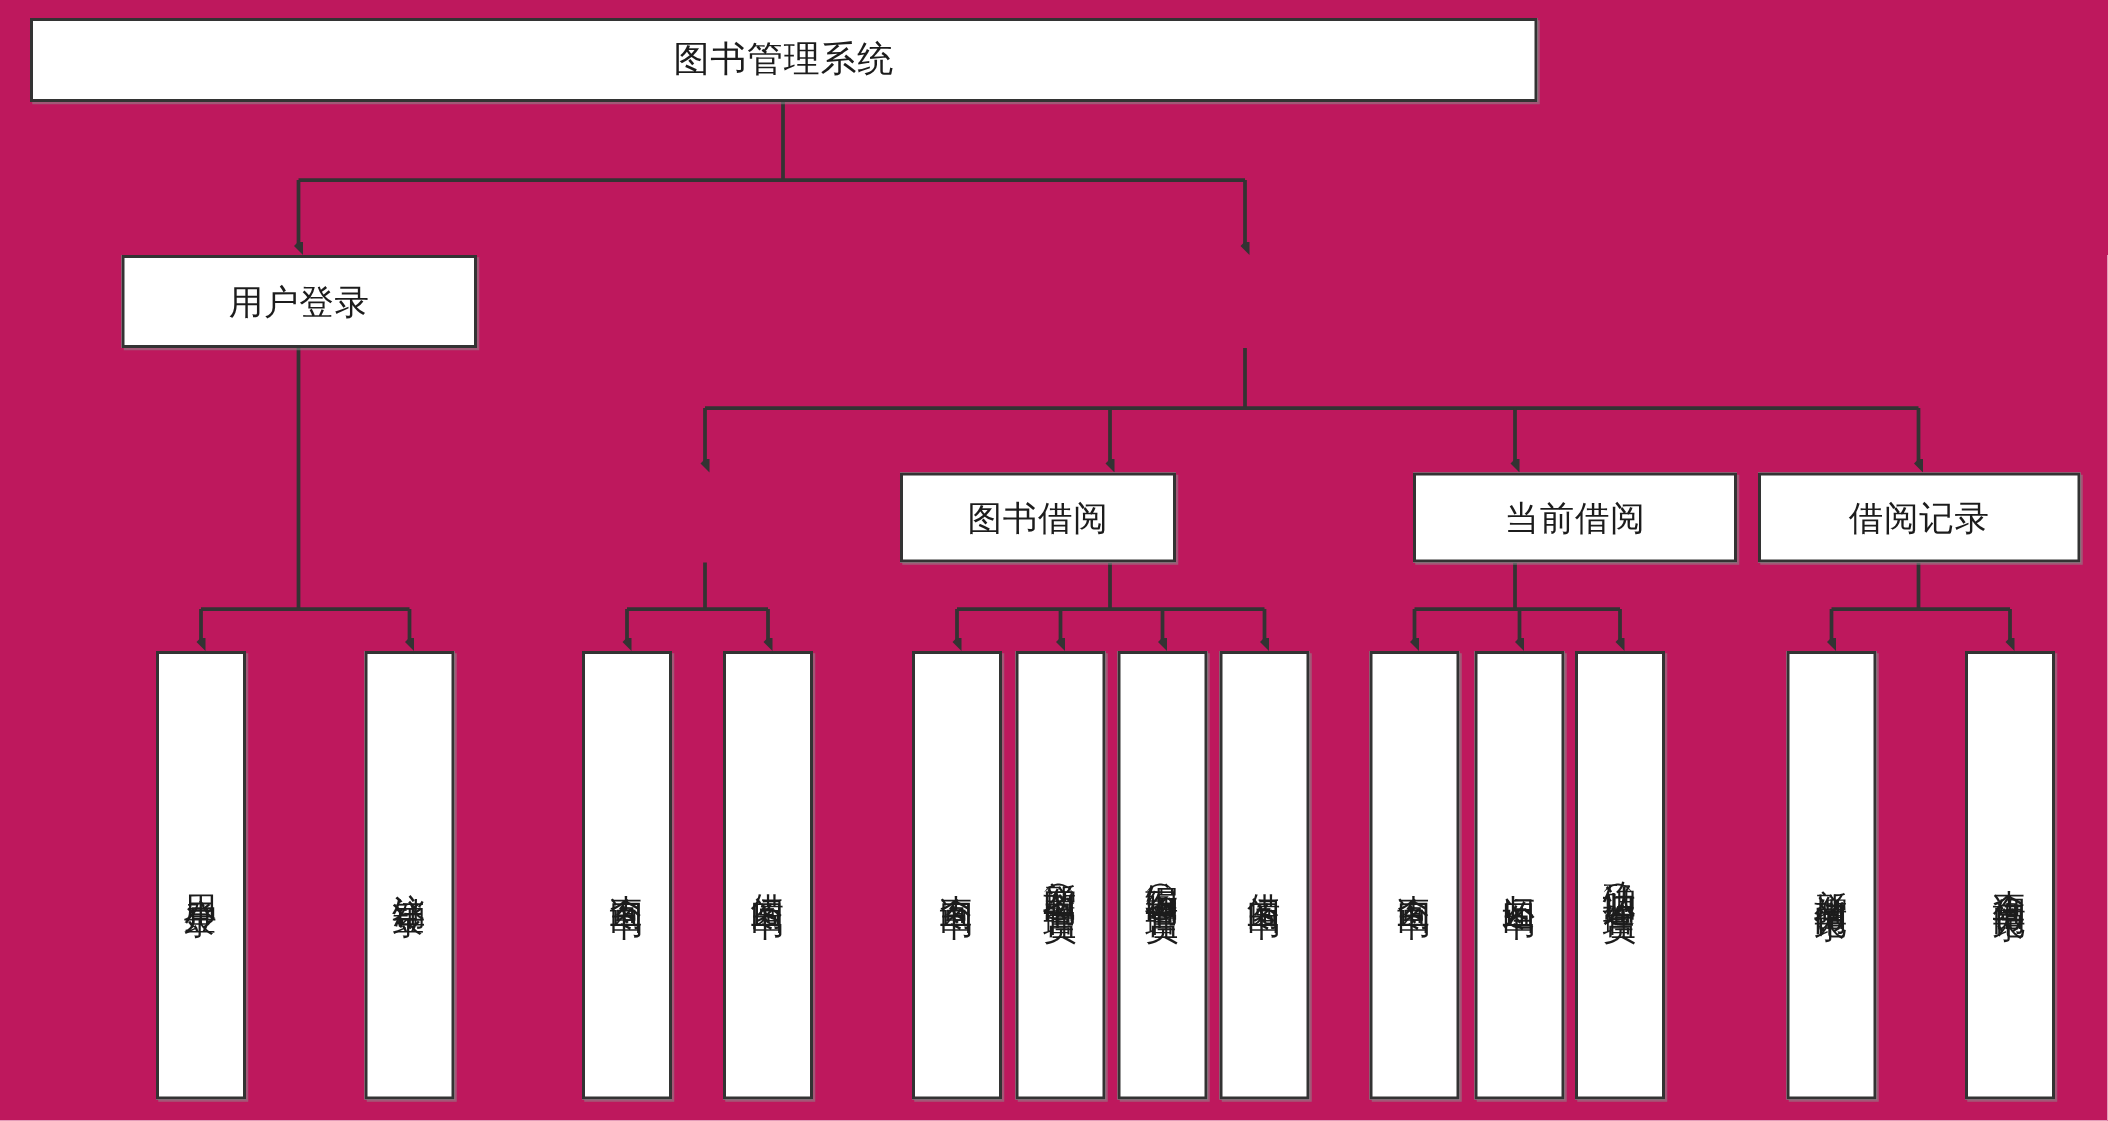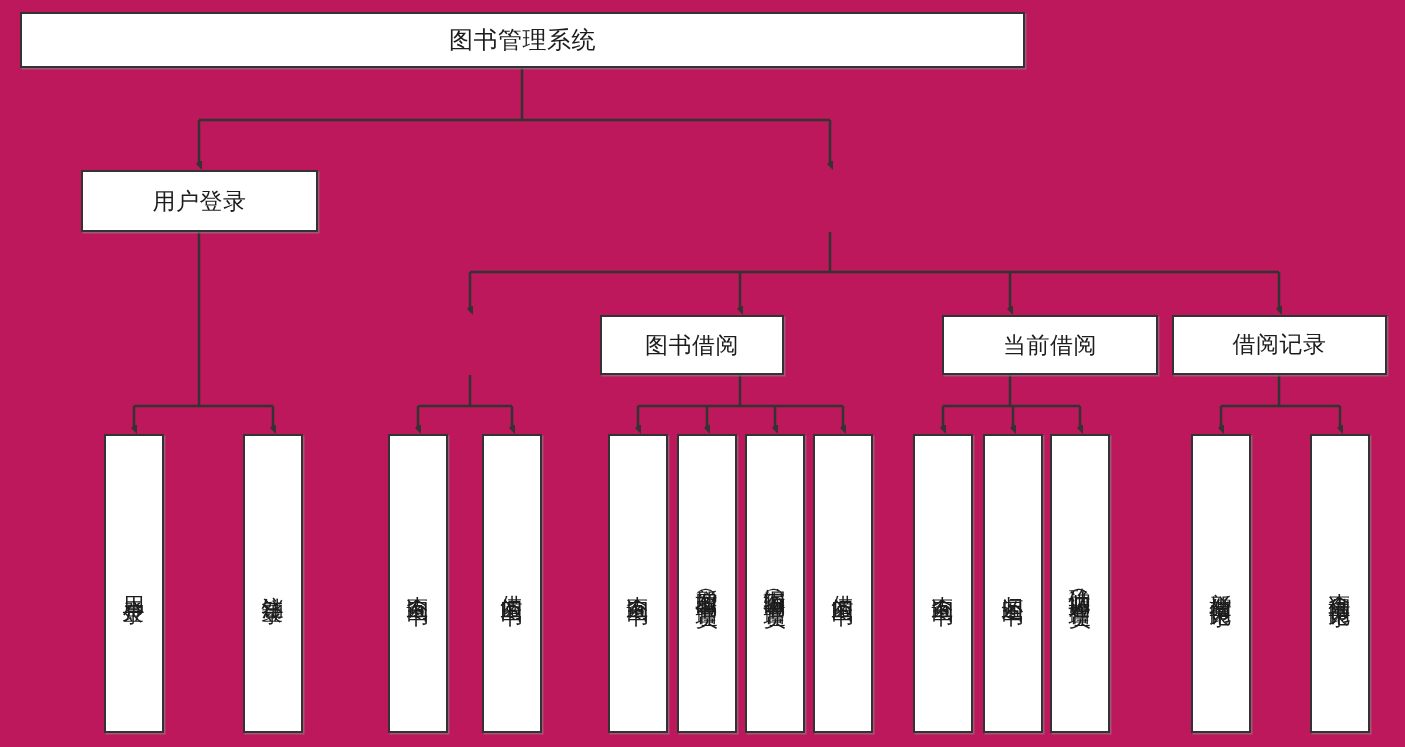--- a/index.html
+++ b/index.html
@@ -127,21 +127,21 @@
   <div class="node" style="left:81px; top:170px; width:237px; height:62px;">
     <span class="label">用户登录</span>
   </div>
 
   <div class="node" style="left:600px; top:315px; width:184px; height:60px;">
     <span class="label">图书借阅</span>
   </div>
   <div class="node" style="left:902px; top:315px; width:216px; height:60px;margin-left:40px;">
     <span class="label">当前借阅</span>
   </div>
-  <div class="node" style="left:1172px; top:315px; width:215px; height:60px;font-family:Liberation Serif, serif;">
+  <div class="node" style="left:1172px; top:315px; width:215px; height:60px;">
     <span class="label">借阅记录</span>
   </div>
 
   <div class="node vertical" style="left:104px; top:434px; width:60px; height:299px;">
     <span class="label">用户登录</span>
   </div>
   <div class="node vertical" style="left:243px; top:434px; width:60px; height:299px;">
     <span class="label">注销登录</span>
   </div>
   <div class="node vertical" style="left:388px; top:434px; width:60px; height:299px;">

